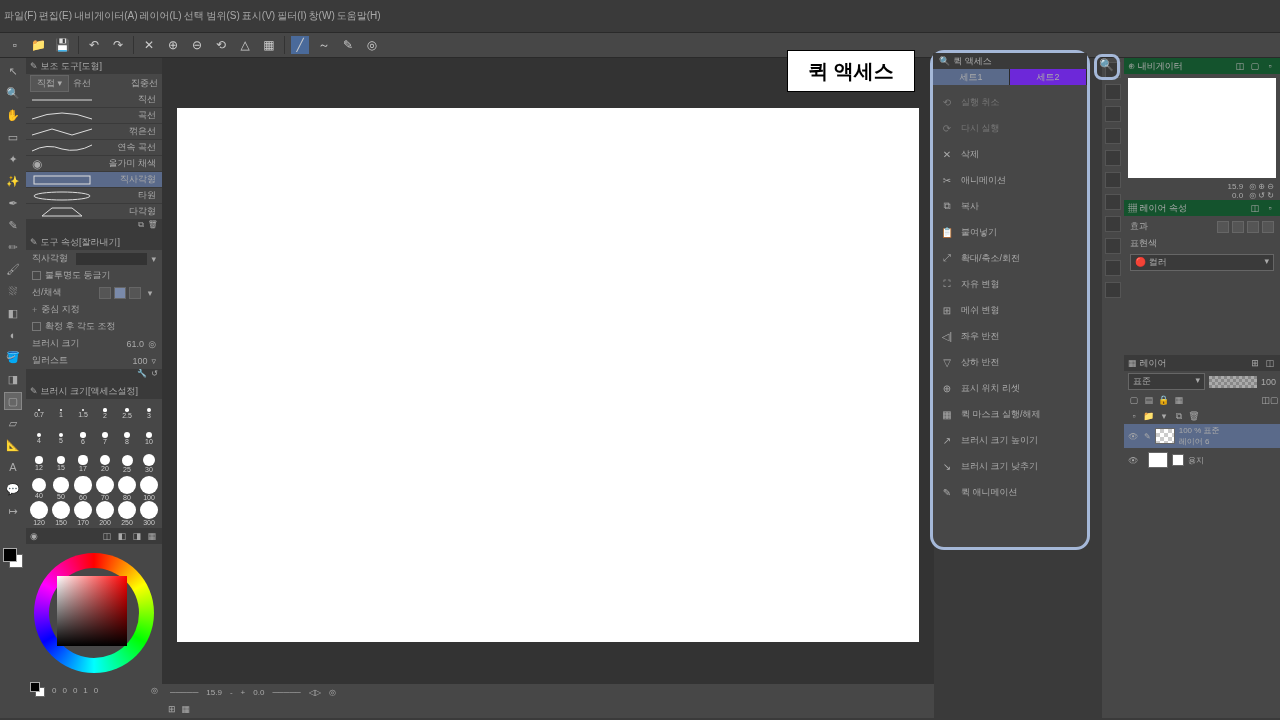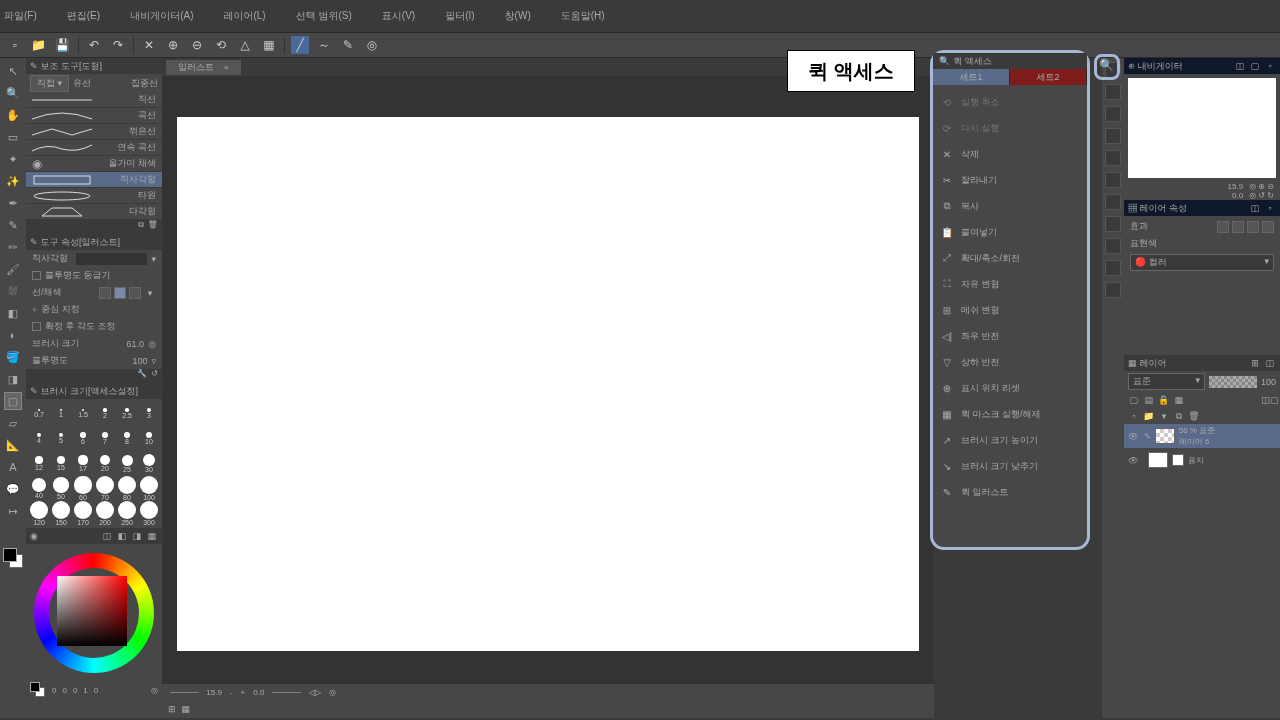--- a/index.html
+++ b/index.html
@@ -1,17 +1,17 @@
 <!DOCTYPE html>
 <html><head>
 <meta charset="utf-8">
 <style>
 * { margin: 0; padding: 0; box-sizing: border-box; font-family: "Malgun Gothic", sans-serif; }
 body { background: #3a3a3a; width: 1280px; height: 720px; overflow: hidden; color: #aaa; font-size: 9px; }
-.menubar { height: 18px; background: #3a3a3a; display: flex; align-items: center; padding: 16px 4px; gap: 30px; font-size: 10px; }
+.menubar { height: 18px; background: #3a3a3a; display: flex; align-items: center; padding: 16px 4px; gap: 2px; font-size: 10px; }
 .menubar span { cursor: pointer; }
 .toolbar-top { height: 26px; background: #474747; display: flex; align-items: center; padding: 0 6px; gap: 6px; border-top: 1px solid #2a2a2a; border-bottom: 1px solid #2a2a2a; }
 .tb-icon { width: 18px; height: 18px; display: flex; align-items: center; justify-content: center; color: #ccc; font-size: 12px; }
 .tb-sep { width: 1px; height: 18px; background: #333; }
 .main-row { display: flex; height: 660px; }
 .left-col { width: 26px; background: #474747; display: flex; flex-direction: column; align-items: center; padding-top: 4px; gap: 4px; }
 .tool-icon { width: 18px; height: 18px; display: flex; align-items: center; justify-content: center; color: #aaa; font-size: 11px; cursor: pointer; }
 .tool-icon.active { background: #666; border: 1px solid #888; }
 .cswatch { width: 20px; height: 20px; margin-top: 24px; position: relative; }
 .cswatch .fg { position: absolute; width: 14px; height: 14px; background: #000; border: 1px solid #aaa; z-index: 2; }
@@ -41,32 +41,32 @@
 .tab-strip { height: 18px; background: #3a3a3a; display: flex; align-items: center; padding: 0 4px; }
 .tab { padding: 1px 12px; background: #555; font-size: 9px; position: relative; }
 .tab .close { margin-left: 10px; font-size: 8px; }
 .canvas-area { flex: 1; position: relative; display: flex; align-items: center; justify-content: center; background: #333; }
 .canvas { width: 742px; height: 534px; background: #fff; margin-top: 8px; }
 .canvas-status { height: 16px; background: #474747; display: flex; align-items: center; padding: 0 8px; font-size: 8px; gap: 8px; }
 .bottom-toolbar { height: 18px; background: #474747; display: flex; align-items: center; padding: 0 6px; gap: 6px; }
 .callout-box { position: absolute; right: 365px; top: 50px; width: 128px; height: 42px; background: #fff; color: #000; display: flex; align-items: center; justify-content: center; font-size: 20px; font-weight: bold; border: 1px solid #000; }
 .quick-panel { position: absolute; top: 50px; left: 930px; width: 160px; height: 500px; background: #474747; border: 3px solid #a5b8d8; border-radius: 14px; }
 .quick-head { height: 16px; background: #3a3a3a; display: flex; align-items: center; padding: 0 6px; font-size: 9px; gap: 3px; }
-.quick-tabs { height: 16px; display: flex; background: #7f1d1d; }
+.quick-tabs { height: 16px; display: flex; background: #6d28d9; }
 .quick-tab { flex: 1; display: flex; align-items: center; justify-content: center; font-size: 9px; border-right: 1px solid #2a2a2a; }
 .quick-tab.active { background: #5a6a8a; }
 .quick-list { display: flex; flex-direction: column; padding: 4px 0; }
 .quick-item { height: 26px; display: flex; align-items: center; padding: 0 8px; gap: 8px; font-size: 9px; cursor: pointer; }
 .quick-item .qi { width: 12px; text-align: center; font-size: 10px; }
 .quick-item.dim { color: #777; }
 .quick-hi { position: absolute; top: 54px; left: 1094px; width: 26px; height: 26px; border: 3px solid #a5b8d8; border-radius: 8px; pointer-events: none; }
 .right-strip { width: 22px; background: #474747; display: flex; flex-direction: column; align-items: center; padding-top: 4px; gap: 6px; }
 .strip-ico { width: 16px; height: 16px; border: 1px solid #555; background: #3a3a3a; }
 .right-col { width: 156px; background: #474747; display: flex; flex-direction: column; }
-.nav-head { height: 16px; background: #0f172a; display: flex; align-items: center; justify-content: space-between; padding: 0 4px; font-size: 9px; }
+.nav-head { height: 16px; background: #14532d; display: flex; align-items: center; justify-content: space-between; padding: 0 4px; font-size: 9px; }
 .nav-box { height: 100px; background: #fff; margin: 4px; }
 .nav-info { display: flex; justify-content: flex-end; padding: 0 6px; font-size: 8px; gap: 6px; }
 .layer-props { padding: 4px 6px; font-size: 9px; display: flex; flex-direction: column; gap: 4px; }
 .lp-row { display: flex; align-items: center; gap: 4px; }
 .lp-sel { background: #3a3a3a; padding: 1px 4px; border: 1px solid #666; flex: 1; display: flex; justify-content: space-between; }
 .layer-head { height: 16px; background: #3a3a3a; display: flex; align-items: center; padding: 0 4px; font-size: 9px; gap: 3px; }
 .layer-opts { display: flex; align-items: center; gap: 4px; padding: 2px 4px; }
 .layer-list { display: flex; flex-direction: column; }
 .layer-item { height: 24px; display: flex; align-items: center; gap: 4px; padding: 0 4px; font-size: 8px; }
 .layer-item.sel { background: #5a6a8a; }
@@ -204,21 +204,21 @@
           <span>다각형</span>
         </div>
     </div>
     <div class="panel-foot">
         <span>⧉</span>
         <span>🗑</span>
       </div>
 
     <div class="panel-head">
       <span class="gear">✎</span>
-      <span>도구 속성[일러스트]</span>
+      <span>도구 속성[잘라내기]</span>
     </div>
     <div class="prop-row">
       <span>직사각형</span>
       <div class="prop-slider" style="margin-left:4px"></div>
       <span>▾</span>
     </div>
     <div class="prop-row">
         <div class="chk"></div>
         <span>불투명도 둥글기</span>
       </div>
@@ -238,21 +238,21 @@
     <div class="prop-row">
         <div class="chk"></div>
         <span>확정 후 각도 조정</span>
       </div>
     <div class="prop-row">
       <span>브러시 크기</span>
       <span class="prop-val" style="margin-left:auto">61.0</span>
       <span>◎</span>
     </div>
     <div class="prop-row">
-      <span>불투명도</span>
+      <span>일러스트</span>
       <span class="prop-val" style="margin-left:auto">100</span>
       <span>▿</span>
     </div>
     <div class="panel-foot">
         <span>🔧</span>
         <span>↺</span>
       </div>
 
     <div class="panel-head">
       <span class="gear">✎</span>
@@ -402,25 +402,20 @@
       <span>0</span>
         <span>0</span>
         <span>0</span>
         <span>1</span>
         <span>0</span>
       <span style="margin-left:auto">◎</span>
     </div>
   </div>
 
   <div class="canvas-col">
-    <div class="tab-strip">
-      <div class="tab">
-        <span>일러스트</span><span class="close">×</span>
-      </div>
-    </div>
     <div class="canvas-area">
       <div class="canvas"></div>
     </div>
     <div class="canvas-status">
       <span>─────</span>
       <span>15.9</span>
       <span>-</span>
         <span>+</span>
       <span>0.0</span>
       <span>─────</span>
@@ -528,21 +523,21 @@
         <span>▾</span>
         <span>⧉</span>
         <span>🗑</span>
     </div>
     <div class="layer-list">
       <div class="layer-item sel">
         <span class="eye">👁</span>
         <span>✎</span>
         <div class="thumb check"></div>
         <div>
-            <div>56 % 표준</div>
+            <div>100 % 표준</div>
             <div>레이어 6</div>
           </div>
       </div>
       <div class="layer-item">
         <span class="eye">👁</span>
         <span></span>
         <div class="thumb"></div>
         <div style="width:12px;height:12px;background:#fff;border:1px solid #666"></div>
         <div>용지</div>
       </div>
@@ -570,21 +565,21 @@
       <div class="quick-item dim">
         <span class="qi">⟳</span>
         <span>다시 실행</span>
       </div>
       <div class="quick-item">
         <span class="qi">✕</span>
         <span>삭제</span>
       </div>
       <div class="quick-item">
         <span class="qi">✂</span>
-        <span>잘라내기</span>
+        <span>애니메이션</span>
       </div>
       <div class="quick-item">
         <span class="qi">⧉</span>
         <span>복사</span>
       </div>
       <div class="quick-item">
         <span class="qi">📋</span>
         <span>붙여넣기</span>
       </div>
       <div class="quick-item">
@@ -618,19 +613,19 @@
       <div class="quick-item">
         <span class="qi">↗</span>
         <span>브러시 크기 높이기</span>
       </div>
       <div class="quick-item">
         <span class="qi">↘</span>
         <span>브러시 크기 낮추기</span>
       </div>
       <div class="quick-item">
         <span class="qi">✎</span>
-        <span>퀵 일러스트</span>
+        <span>퀵 애니메이션</span>
       </div>
     </div>
 </div>
 
 <div class="quick-hi"></div>
 <div style="position:absolute;top:58px;left:1099px;color:#ccc;font-size:12px">🔍</div>
 
 </body></html>

